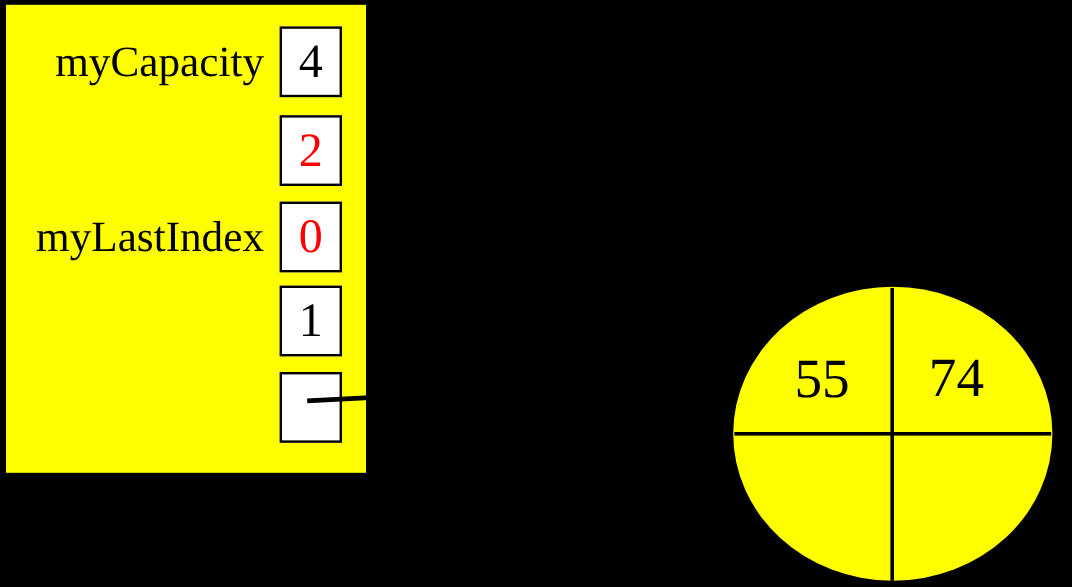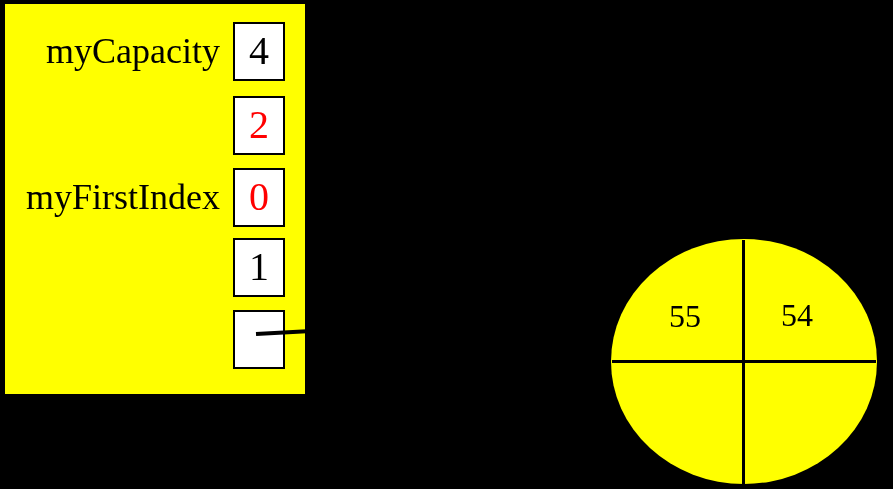--- a/index.html
+++ b/index.html
@@ -27,21 +27,21 @@
     background:#000;transform:rotate(-3deg);transform-origin:0 50%;
   }
   .circle{
     position:absolute;left:611px;top:239px;width:266px;height:245px;
     background:#ffff00;border-radius:50%;
   }
   .h-div{position:absolute;left:612px;top:360px;width:264px;height:3px;background:#000;}
   .v-div{position:absolute;left:742px;top:240px;width:3px;height:244px;background:#000;}
   .cellval{
     position:absolute;width:60px;height:44px;line-height:44px;
-    font-size:32px;text-align:center;color:#000;
+    font-size:46px;text-align:center;color:#000;
   }
   .cell-tl{left:655px;top:294px;}
   .cell-tr{left:767px;top:293px;}
 </style>
 </head>
 <body>
 
 <div class="stage">
 
   <div class="panel">
@@ -53,21 +53,21 @@
       </span>
     </div>
 
     <div class="row" style="top:92px">
       <span class="valuebox">
         <span class="value" style="color: rgb(255, 0, 0);">2</span>
       </span>
     </div>
 
     <div class="row" style="top:164px">
-      <span class="field-label">myFirstIndex</span>
+      <span class="field-label">myLastIndex</span>
       <span class="valuebox">
         <span class="value" style="color: rgb(255, 0, 0);">0</span>
       </span>
     </div>
 
     <div class="row" style="top:234px">
       <span class="valuebox">
         <span class="value" style="color: rgb(0, 0, 0);">1</span>
       </span>
     </div>
@@ -80,15 +80,15 @@
 
   </div>
 
   <div class="ptr-line"></div>
 
   <div class="circle"></div>
   <div class="h-div"></div>
   <div class="v-div"></div>
 
   <div class="cellval cell-tl">55</div>
-  <div class="cellval cell-tr">54</div>
+  <div class="cellval cell-tr">74</div>
 
 </div>
 
 </body></html>

